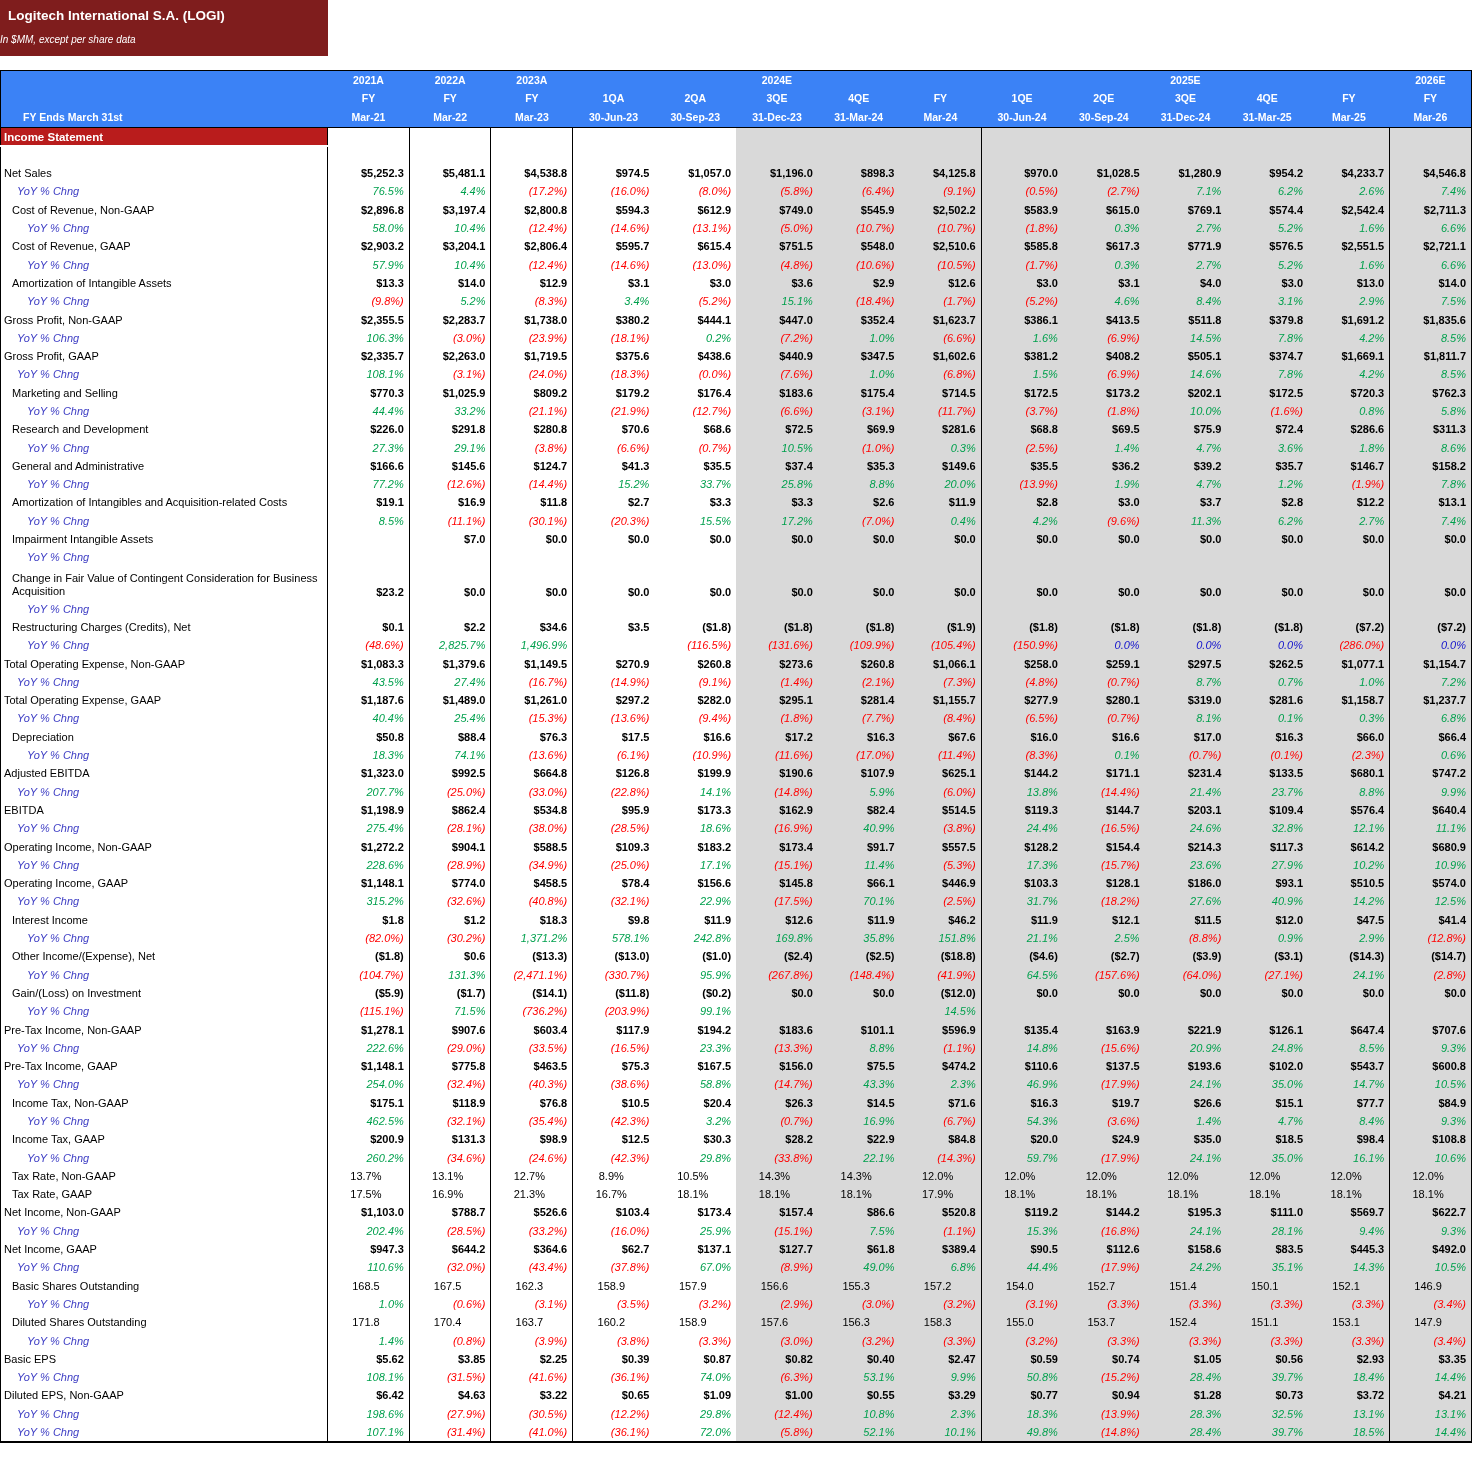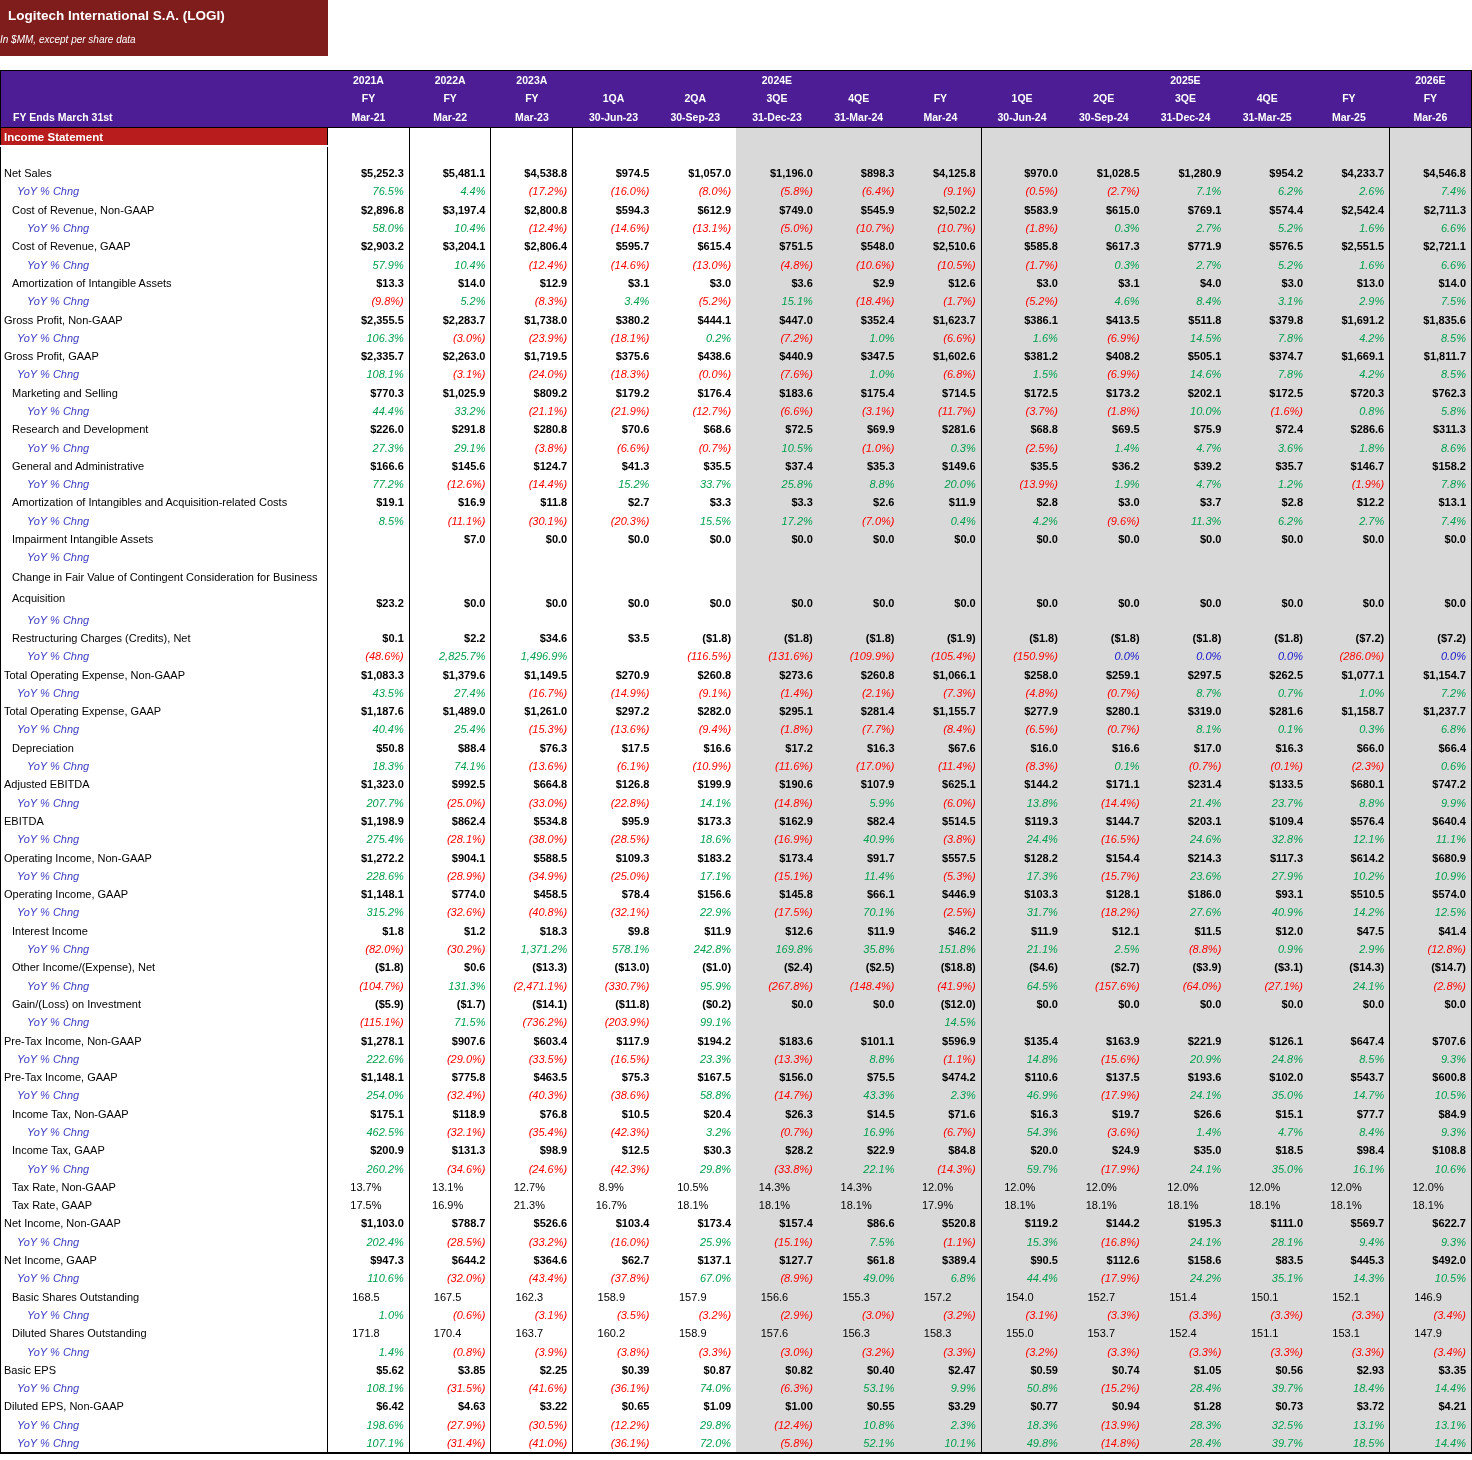--- a/index.html
+++ b/index.html
@@ -6,22 +6,22 @@
   body{width:1472px;height:1460px;position:relative;overflow:hidden;
        font-family:"Liberation Sans",sans-serif;-webkit-font-smoothing:antialiased;}
   .title-block{position:absolute;top:0;left:0;width:328px;height:56px;background:#7f1d1d;color:#fff;}
   .title-block .title{font-size:13.5px;font-weight:bold;padding:8px 0 0 8px;}
   .title-block .subtitle{font-size:10px;font-style:italic;padding:11px 0 0 0;}
   table.model{position:absolute;top:70px;left:0;width:1472px;border-collapse:collapse;table-layout:fixed;
               border-left:1px solid #000;border-right:1px solid #000;border-top:1px solid #000;border-bottom:2px solid #000;}
   td{font-size:11px;height:18.3px;padding:0 5px 0 0;text-align:right;vertical-align:middle;
      white-space:nowrap;overflow:hidden;color:#000;}
   
-  tr.hrow td{background:#4c1d95;color:#fff;font-weight:bold;font-size:10.5px;text-align:center;height:18px;padding:0 4px;}
-  tr.hrow td.hleft{text-align:left;padding-left:12px;}
+  tr.hrow td{background:#3b82f6;color:#fff;font-weight:bold;font-size:10.5px;text-align:center;height:18px;padding:0 4px;}
+  tr.hrow td.hleft{text-align:left;padding-left:22px;}
   tr.dates td{border-bottom:1px solid #000;height:20px;}
   
   td.sec{background:#b91c1c;color:#fff;font-weight:bold;font-size:11.5px;text-align:left;
          padding-left:4px;border-bottom:2px solid #fff;}
   tr.secrow td, tr.spacer td{height:17px;}
   
   td.est{background:#D9D9D9;}
   td.bR{border-right:1px solid #000;}
   
   td.lbl{text-align:left;padding:0 2px 0 3px;}
@@ -29,21 +29,21 @@
   td.lb1{padding-left:11px;}
   td.yl1{padding-left:16px;color:#3D3DC4;font-style:italic;}
   td.yl2{padding-left:26px;color:#3D3DC4;font-style:italic;}
   
   td.mv{font-weight:bold;}
   td.pv{font-weight:normal;text-align:center;}
   td.pos{color:#00A04D;font-style:italic;}
   td.neg{color:#FF0000;font-style:italic;}
   td.zero{color:#1414CC;font-style:italic;}
   tr.tall td{height:31px;vertical-align:bottom;padding-bottom:2px;}
-  tr.tall td.lbl{white-space:normal;line-height:21px;}
+  tr.tall td.lbl{white-space:normal;line-height:13px;}
 </style>
 </head>
 <body>
 
 <div class="title-block">
   <div class="title">Logitech International S.A. (LOGI)</div>
   <div class="subtitle">In $MM, except per share data</div>
 </div>
 
 <table class="model" id="model-table">

